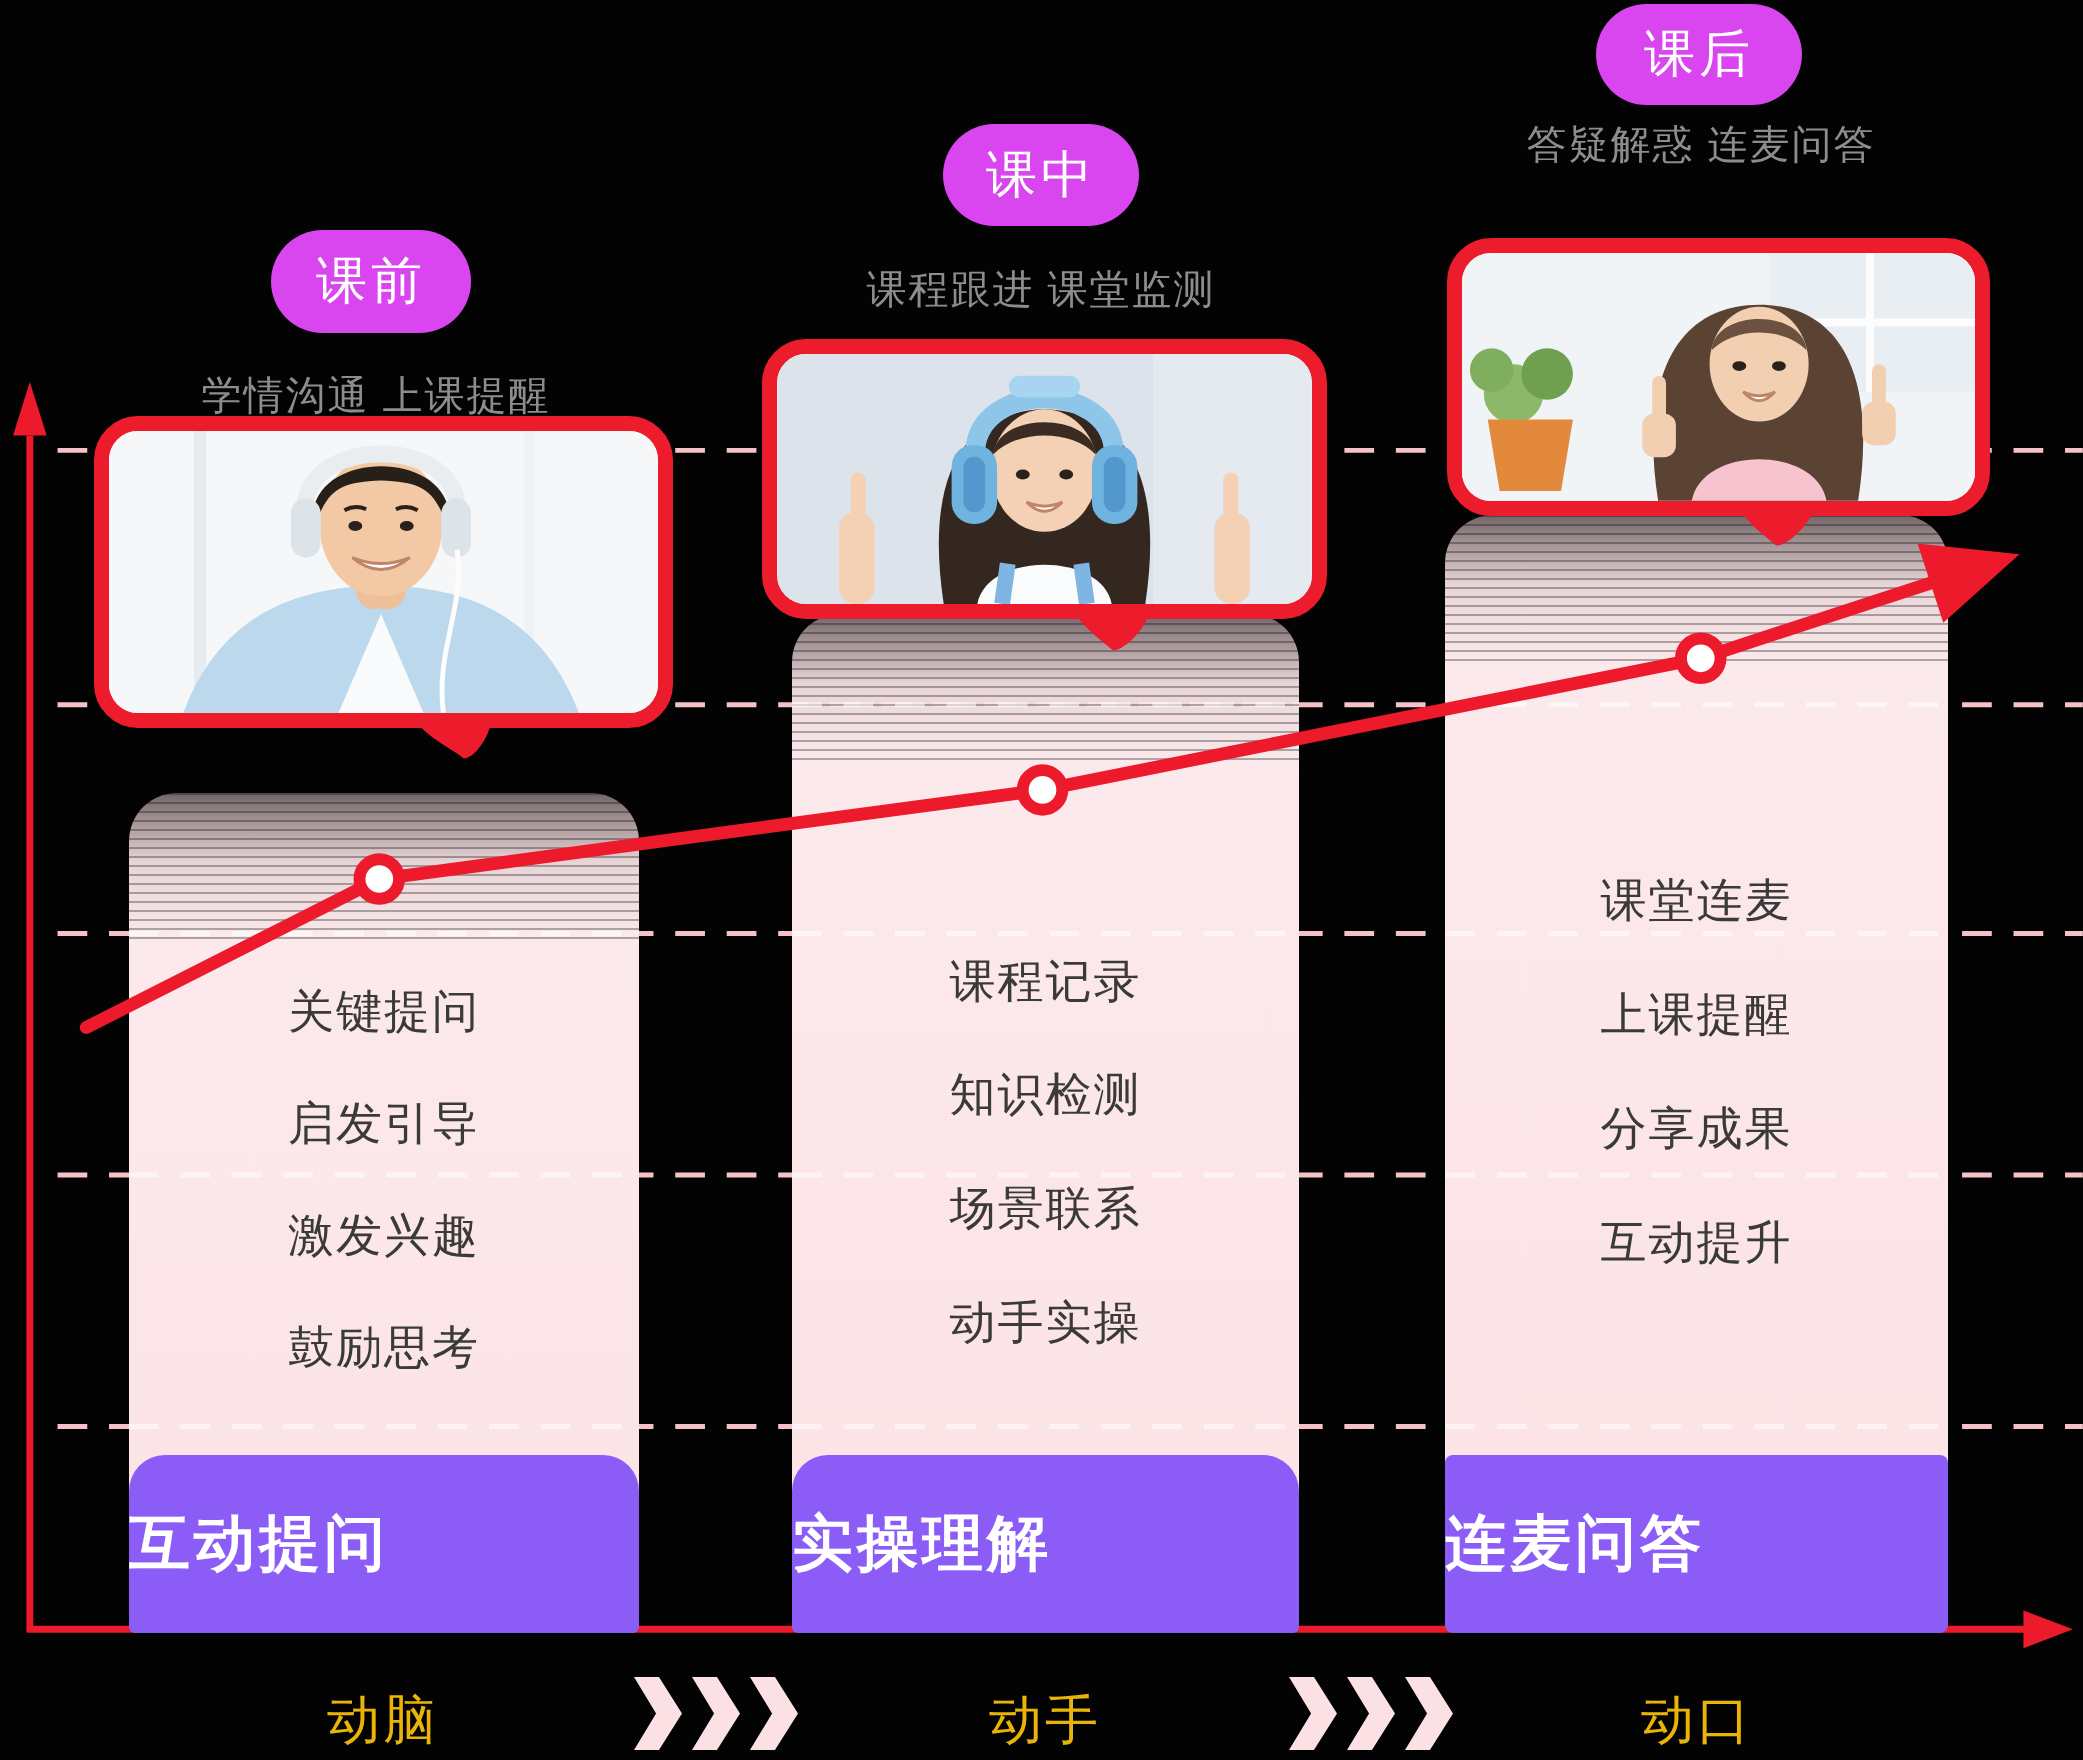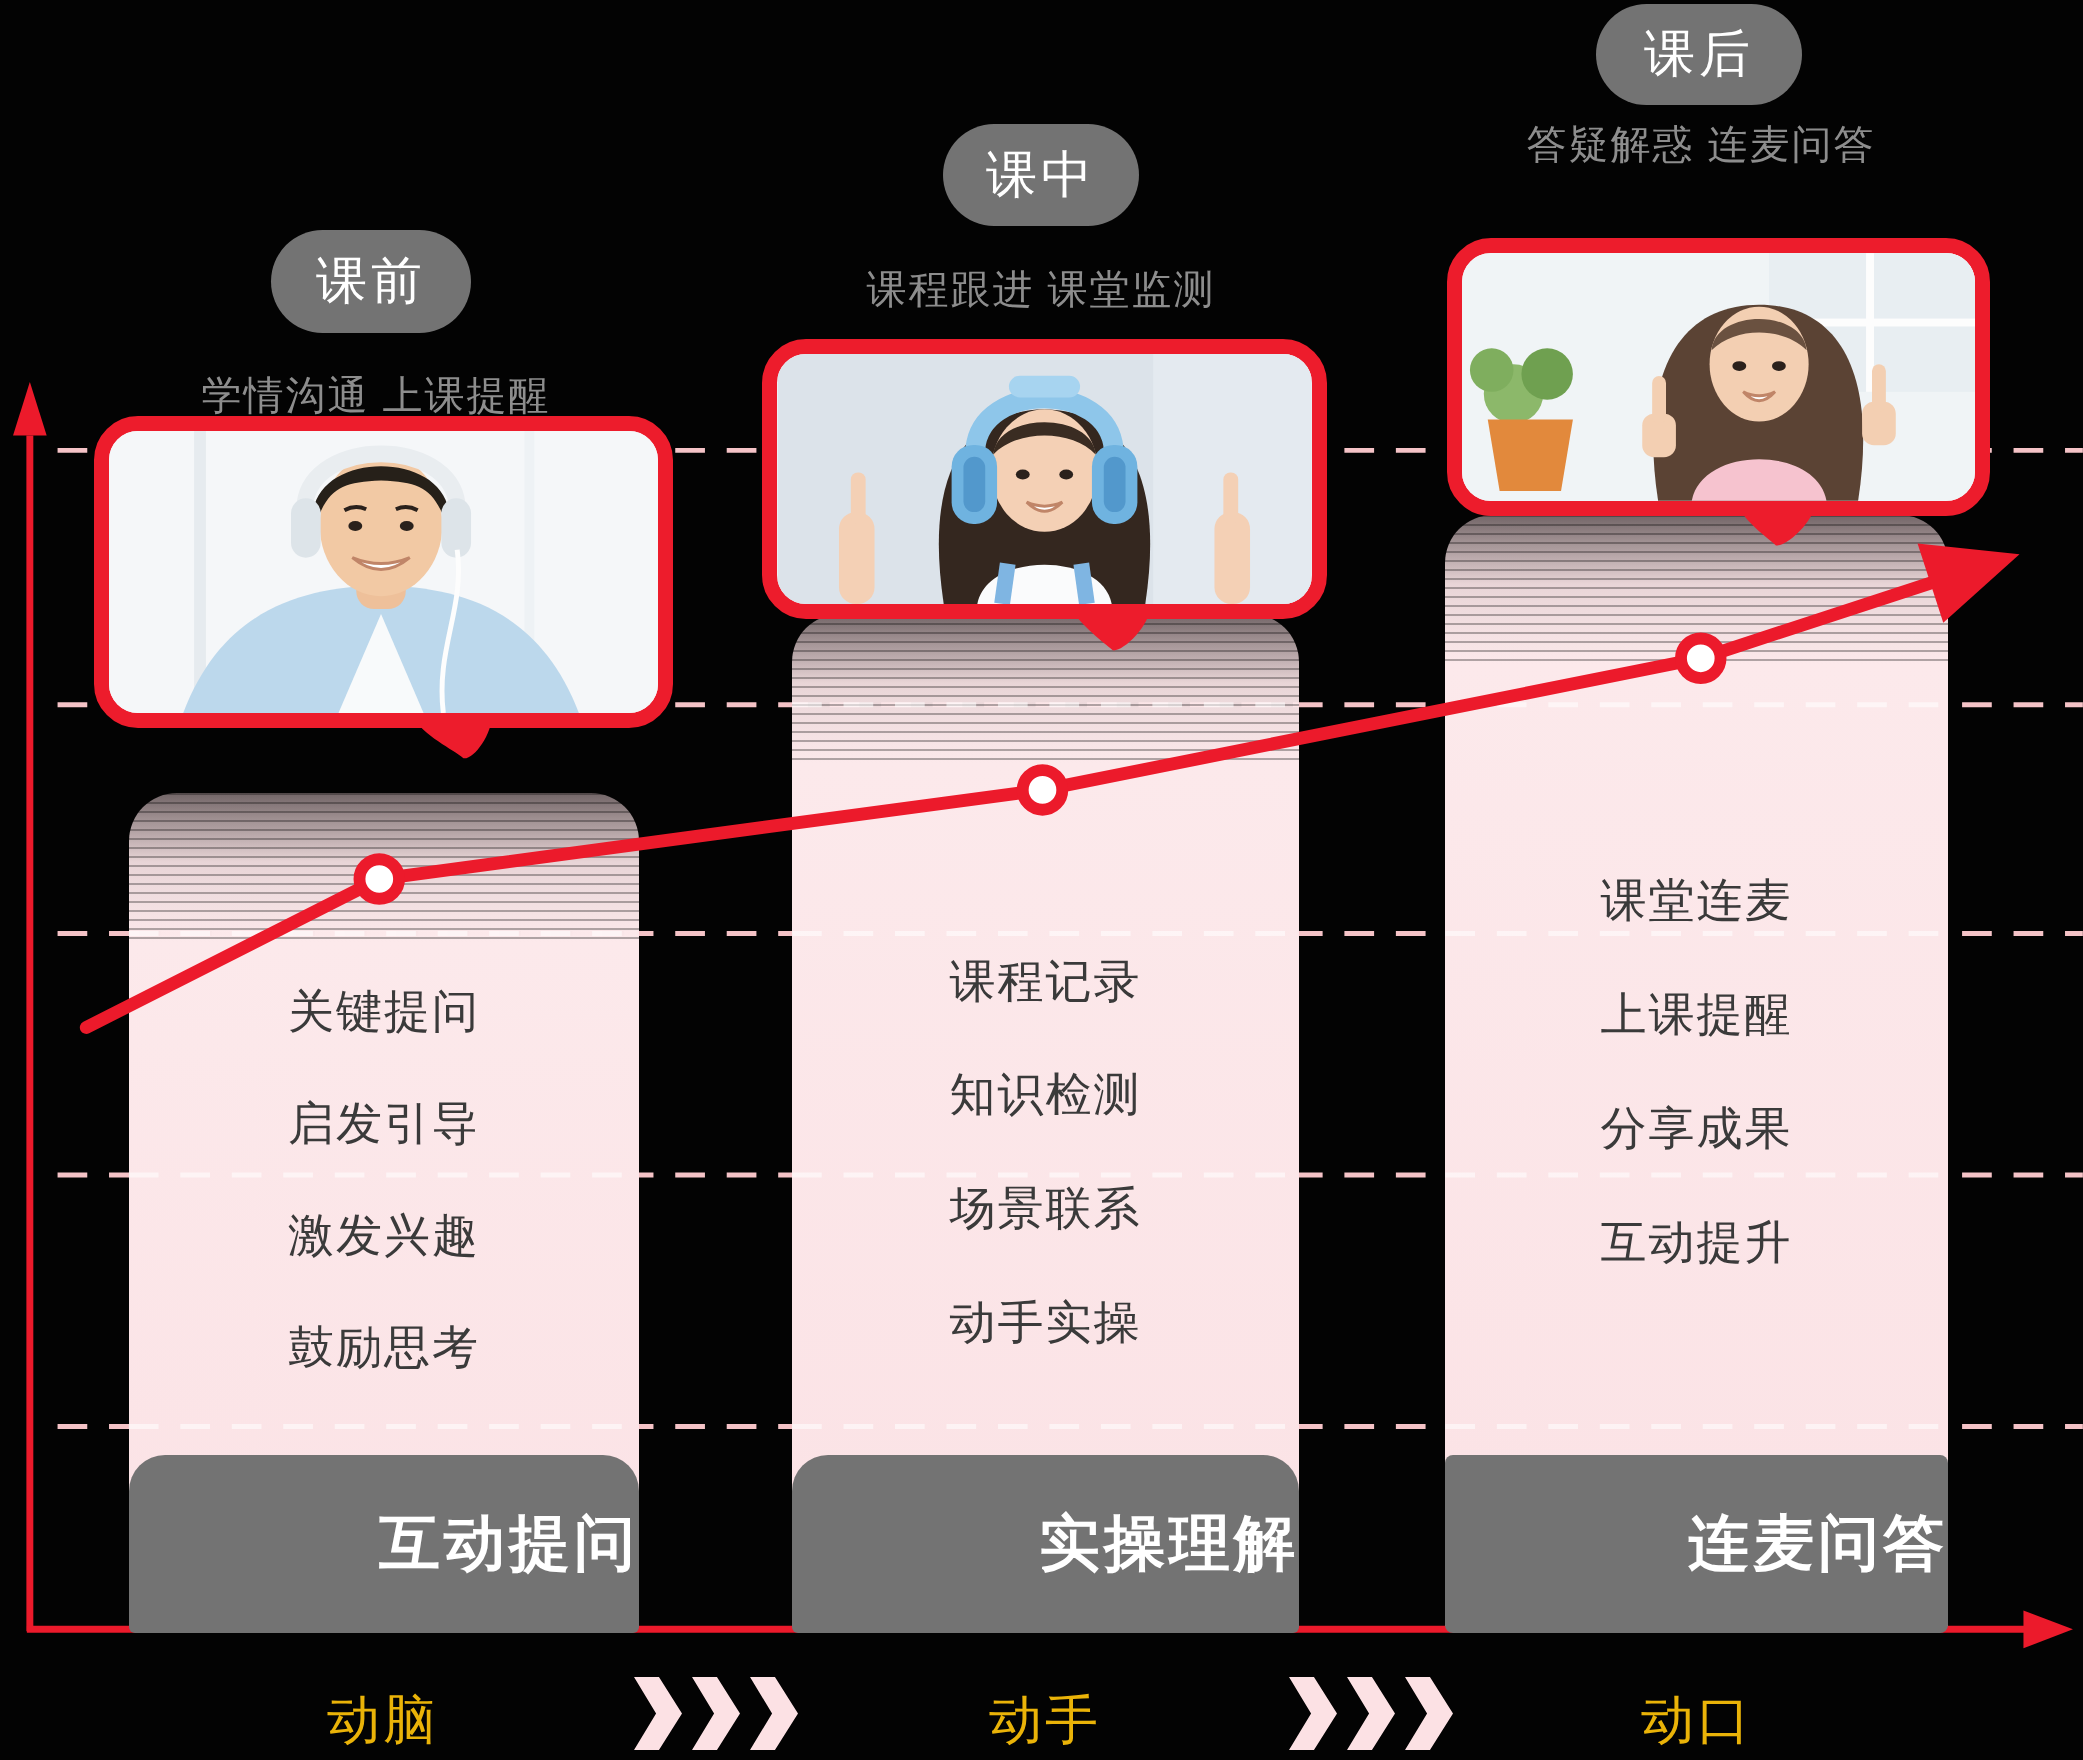--- a/index.html
+++ b/index.html
@@ -11,33 +11,33 @@
   .column{position:absolute;bottom:129px;border-radius:48px 48px 0 0;
           background:
             repeating-linear-gradient(to bottom, rgba(0,0,0,.30) 0 2px, rgba(0,0,0,0) 2px 9px) top/100% 149px no-repeat,
             linear-gradient(to bottom, rgba(251,222,226,.45) 0, rgba(252,231,233,.92) 69px, #fcE9eb 149px, #fbe2e5 100%);}
   .col1{left:129px;top:793px;width:510px;}
   .col2{left:792px;top:614px;width:507px;}
   .col3{left:1445px;top:515px;width:503px;}
   .item{position:absolute;left:0;width:100%;text-align:center;font-size:46px;color:#3a3a3a;
         letter-spacing:2px;font-weight:500;}
   
-  .footer{position:absolute;top:1455px;height:178px;border-radius:36px 36px 6px 6px;background:#737373;
-          display:flex;align-items:center;justify-content:flex-end;color:#fff;font-size:61px;
+  .footer{position:absolute;top:1455px;height:178px;border-radius:36px 36px 6px 6px;background:#8b5cf6;
+          display:flex;align-items:center;justify-content:flex-start;color:#fff;font-size:61px;
           font-weight:bold;letter-spacing:4px;}
   .footer1{left:129px;width:510px;}
   .footer2{left:792px;width:507px;}
   .footer3{left:1445px;width:503px;border-radius:8px;}
   
   .frame{position:absolute;border:15px solid #ed1c2c;border-radius:44px;background:#f4f6f8;overflow:hidden;}
   .frame1{left:94px;top:416px;width:549px;height:282px;}
   .frame2{left:762px;top:339px;width:535px;height:250px;}
   .frame3{left:1447px;top:238px;width:513px;height:248px;}
   
-  .badge{position:absolute;background:#737373;border-radius:59px;color:#fff;display:flex;
+  .badge{position:absolute;background:#d946ef;border-radius:59px;color:#fff;display:flex;
          align-items:center;justify-content:center;font-size:51px;font-weight:500;letter-spacing:4px;}
   .badge1{left:271px;top:230px;width:200px;height:103px;}
   .badge2{left:943px;top:124px;width:196px;height:102px;}
   .badge3{left:1596px;top:4px;width:206px;height:101px;}
   .subtitle{position:absolute;color:#8d8d8d;font-size:40px;font-weight:500;letter-spacing:2px;
             text-align:center;white-space:nowrap;transform:translateX(-50%);}
   .sub1{left:376px;top:368px;}
   .sub2{left:1041px;top:262px;}
   .sub3{left:1701px;top:117px;}
   

